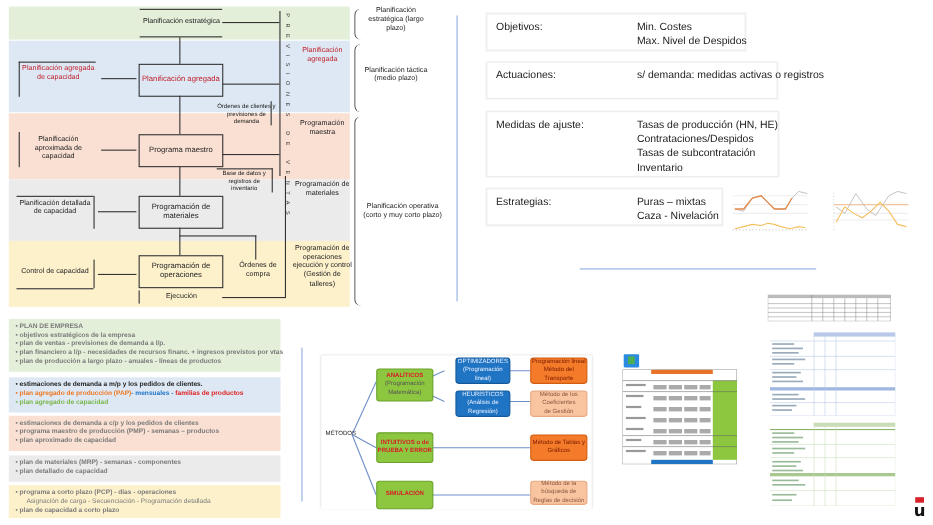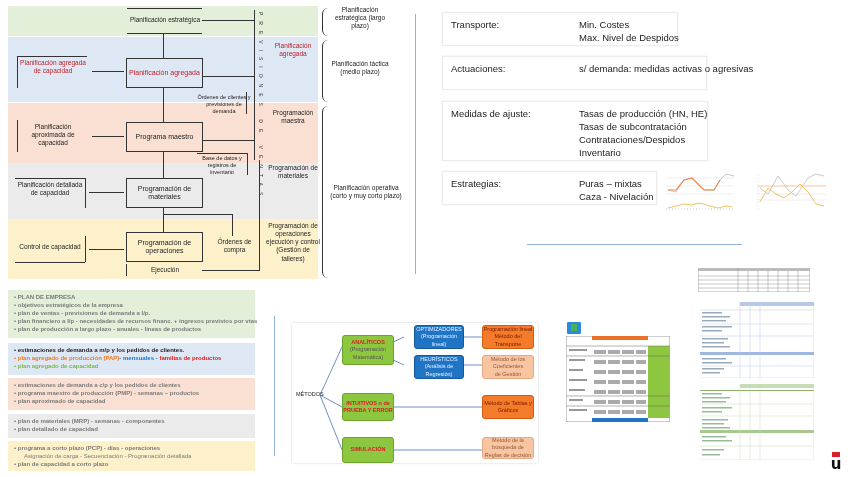--- a/index.html
+++ b/index.html
@@ -102,38 +102,38 @@
   <div class="lbl" style="left:330px;top:6px;width:60px;">Planificación estratégica (largo plazo)</div>
   <div class="brace" style="left:322px;top:40px;width:6px;height:62px;"></div>
   <div class="lbl" style="left:330px;top:60px;width:60px;">Planificación táctica (medio plazo)</div>
   <div class="brace" style="left:322px;top:106px;width:6px;height:172px;"></div>
   <div class="lbl" style="left:330px;top:184px;width:72px;">Planificación operativa (corto y muy corto plazo)</div>
 </div>
 
 <div class="abs" style="left:415px;top:14px;width:1px;height:260px;background:#8fb0e0;"></div>
 
 <div class="card" style="left:442px;top:12px;width:234px;height:32px;">
-  <span class="k">Transporte:</span>
+  <span class="k">Objetivos:</span>
   <div class="v">
     <div>Min. Costes</div>
     <div>Max. Nivel de Despidos</div>
   </div>
 </div>
 <div class="card" style="left:442px;top:56px;width:263px;height:32px;">
   <span class="k">Actuaciones:</span>
   <div class="v">
-    <div>s/ demanda: medidas activas o agresivas</div>
+    <div>s/ demanda: medidas activas o registros</div>
   </div>
 </div>
 <div class="card" style="left:442px;top:101px;width:264px;height:58px;">
   <span class="k">Medidas de ajuste:</span>
   <div class="v">
     <div>Tasas de producción (HN, HE)</div>
+    <div>Contrataciones/Despidos</div>
     <div>Tasas de subcontratación</div>
-    <div>Contrataciones/Despidos</div>
     <div>Inventario</div>
   </div>
 </div>
 <div class="card" style="left:442px;top:171px;width:213px;height:32px;">
   <span class="k">Estrategias:</span>
   <div class="v">
     <div>Puras – mixtas</div>
     <div>Caza - Nivelación</div>
   </div>
 </div>

